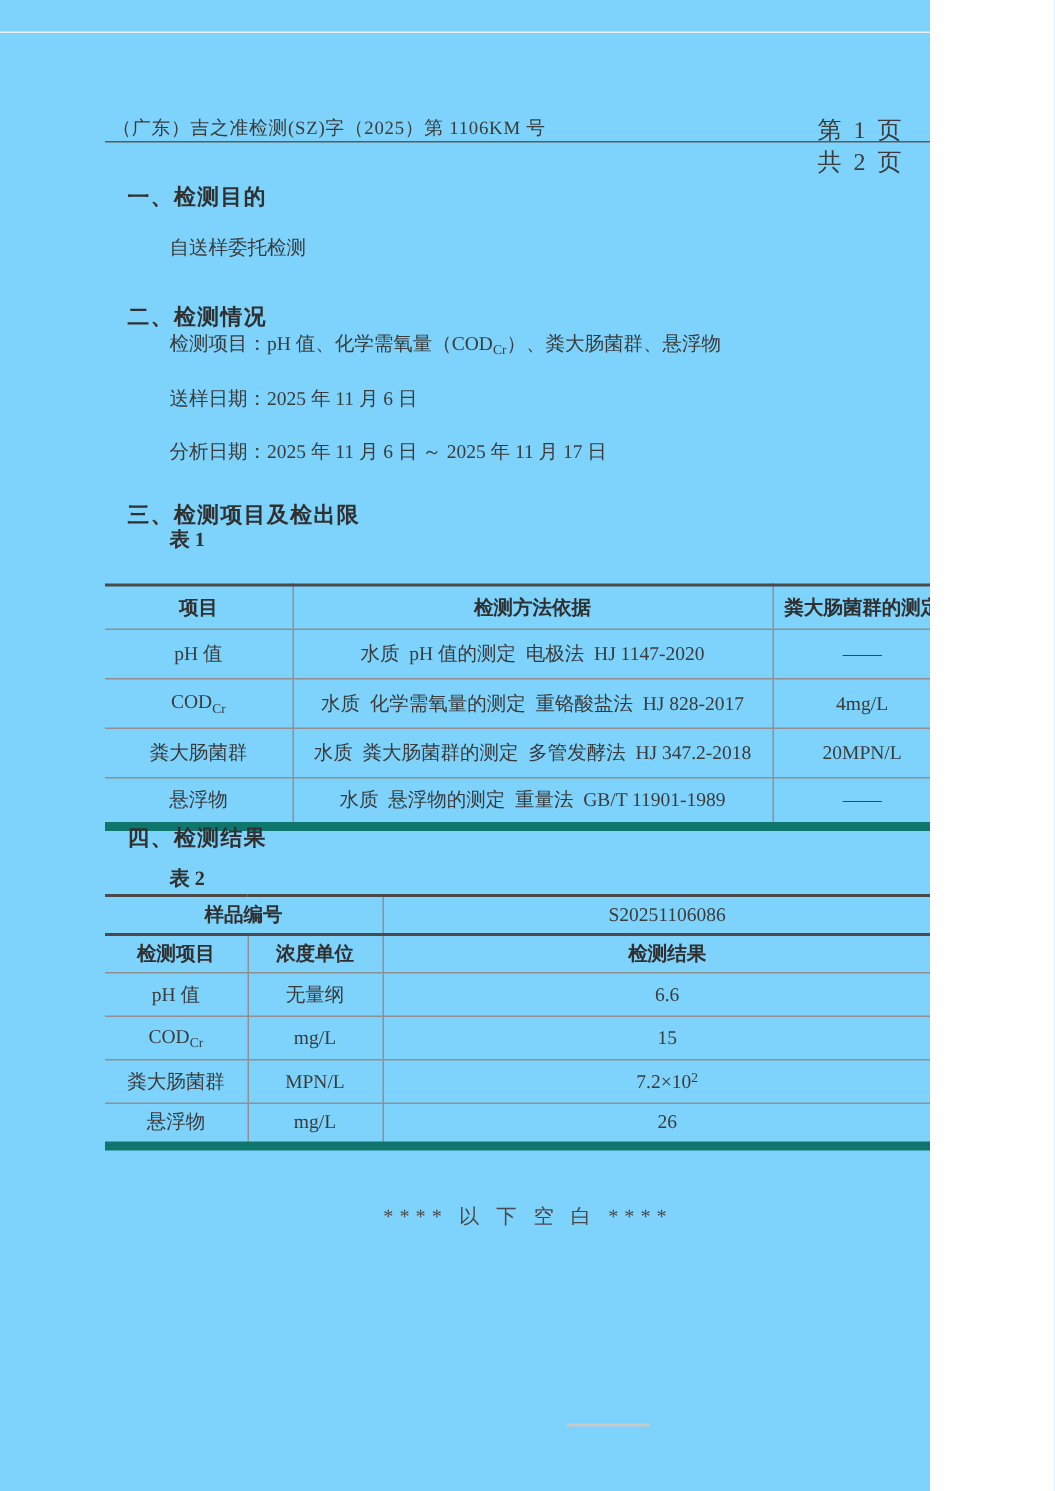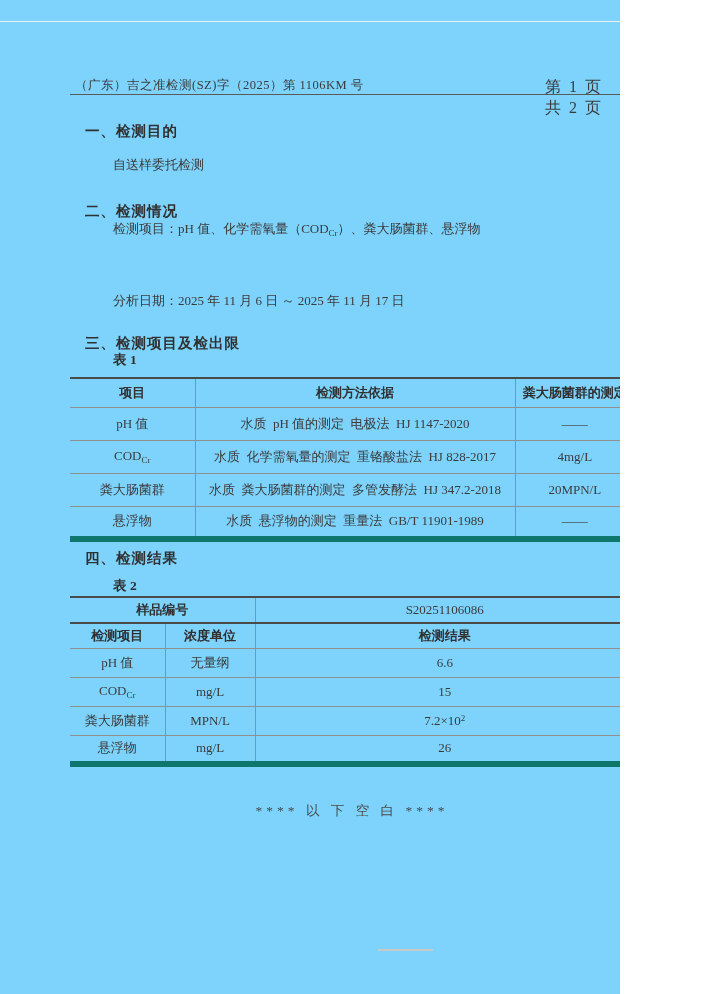--- a/index.html
+++ b/index.html
@@ -27,21 +27,21 @@
   .tbl-label{position:absolute;left:113px;font-size:13.5px;font-weight:700;color:#303030;}
 
   table{border-collapse:collapse;table-layout:fixed;position:absolute;left:70px;width:564px;
         border-top:2px solid #4a4a4a;}
   td{border-bottom:1px solid #909090;text-align:center;vertical-align:middle;
      font-size:13px;color:#3b3b3b;white-space:pre-wrap;padding:0 2px;box-sizing:border-box;}
   td.vline{border-right:1px solid #909090;}
   tr.bold-row td{font-weight:700;color:#303030;}
   tr.thick-top td{border-top:2px solid #4a4a4a;margin-top:16px;}
   tr.last-row td{border-bottom:6px solid #0f766e;}
-  #table1{top:377px;}
+  #table1{top:389px;}
   #table1 tr.hdr td{height:29px;}
   #table1 tr.data td{height:33px;}
   #table2{top:596px;}
   #table2 tr.r-sample td{height:30px;}
   #table2 tr.r-code td{height:26px;}
   #table2 tr.hdr td{height:25px;}
   #table2 tr.data td{height:29px;}
   sub{font-size:9px;vertical-align:-3px;}
   sup{font-size:9px;vertical-align:4px;}
 
@@ -58,20 +58,21 @@
 
   <div class="doc-header-left">（广东）吉之准检测(SZ)字（2025）第 1106KM 号</div>
   <div class="doc-header-right">第 1 页 共 2 页</div>
   <div class="header-rule"></div>
 
   <div class="sec-title" style="top:122px;">一、检测目的</div>
   <div class="body-line" style="top:156px;">自送样委托检测</div>
 
   <div class="sec-title" style="top:186px;margin-top:16px;">二、检测情况</div>
   <div class="body-line" style="top:220px;"><span>检测项目：pH 值、化学需氧量（COD</span><sub>Cr</sub><span>）、粪大肠菌群、悬浮物</span></div>
+  <div class="body-line" style="top:257px;">送样日期：2025 年 11 月 6 日</div>
   <div class="body-line" style="top:292px;">分析日期：2025 年 11 月 6 日 ～ 2025 年 11 月 17 日</div>
 
   <div class="sec-title" style="top:324px;margin-top:10px;">三、检测项目及检出限</div>
   <div class="tbl-label" style="top:351px;">表 1</div>
 
   <table id="table1">
     <colgroup>
         <col style="width:125px">
         <col style="width:320px">
         <col style="width:119px">

